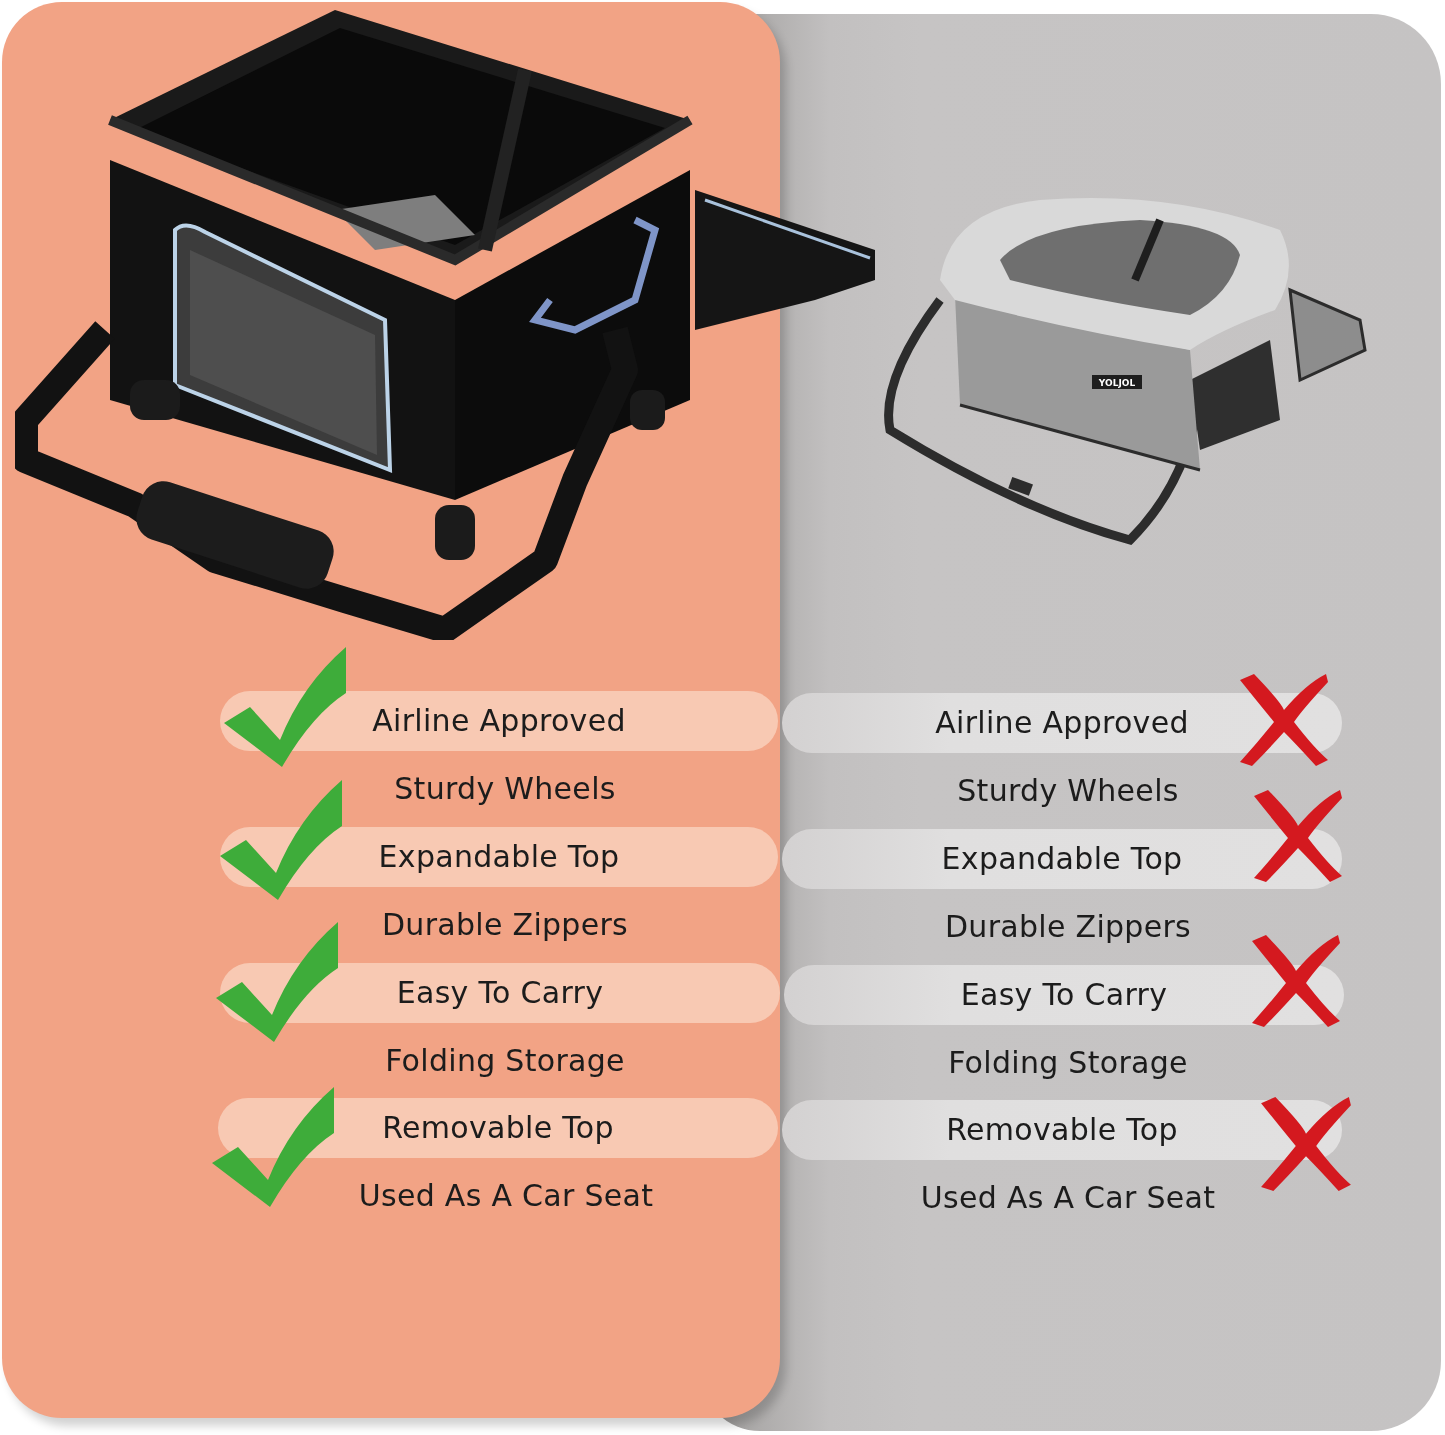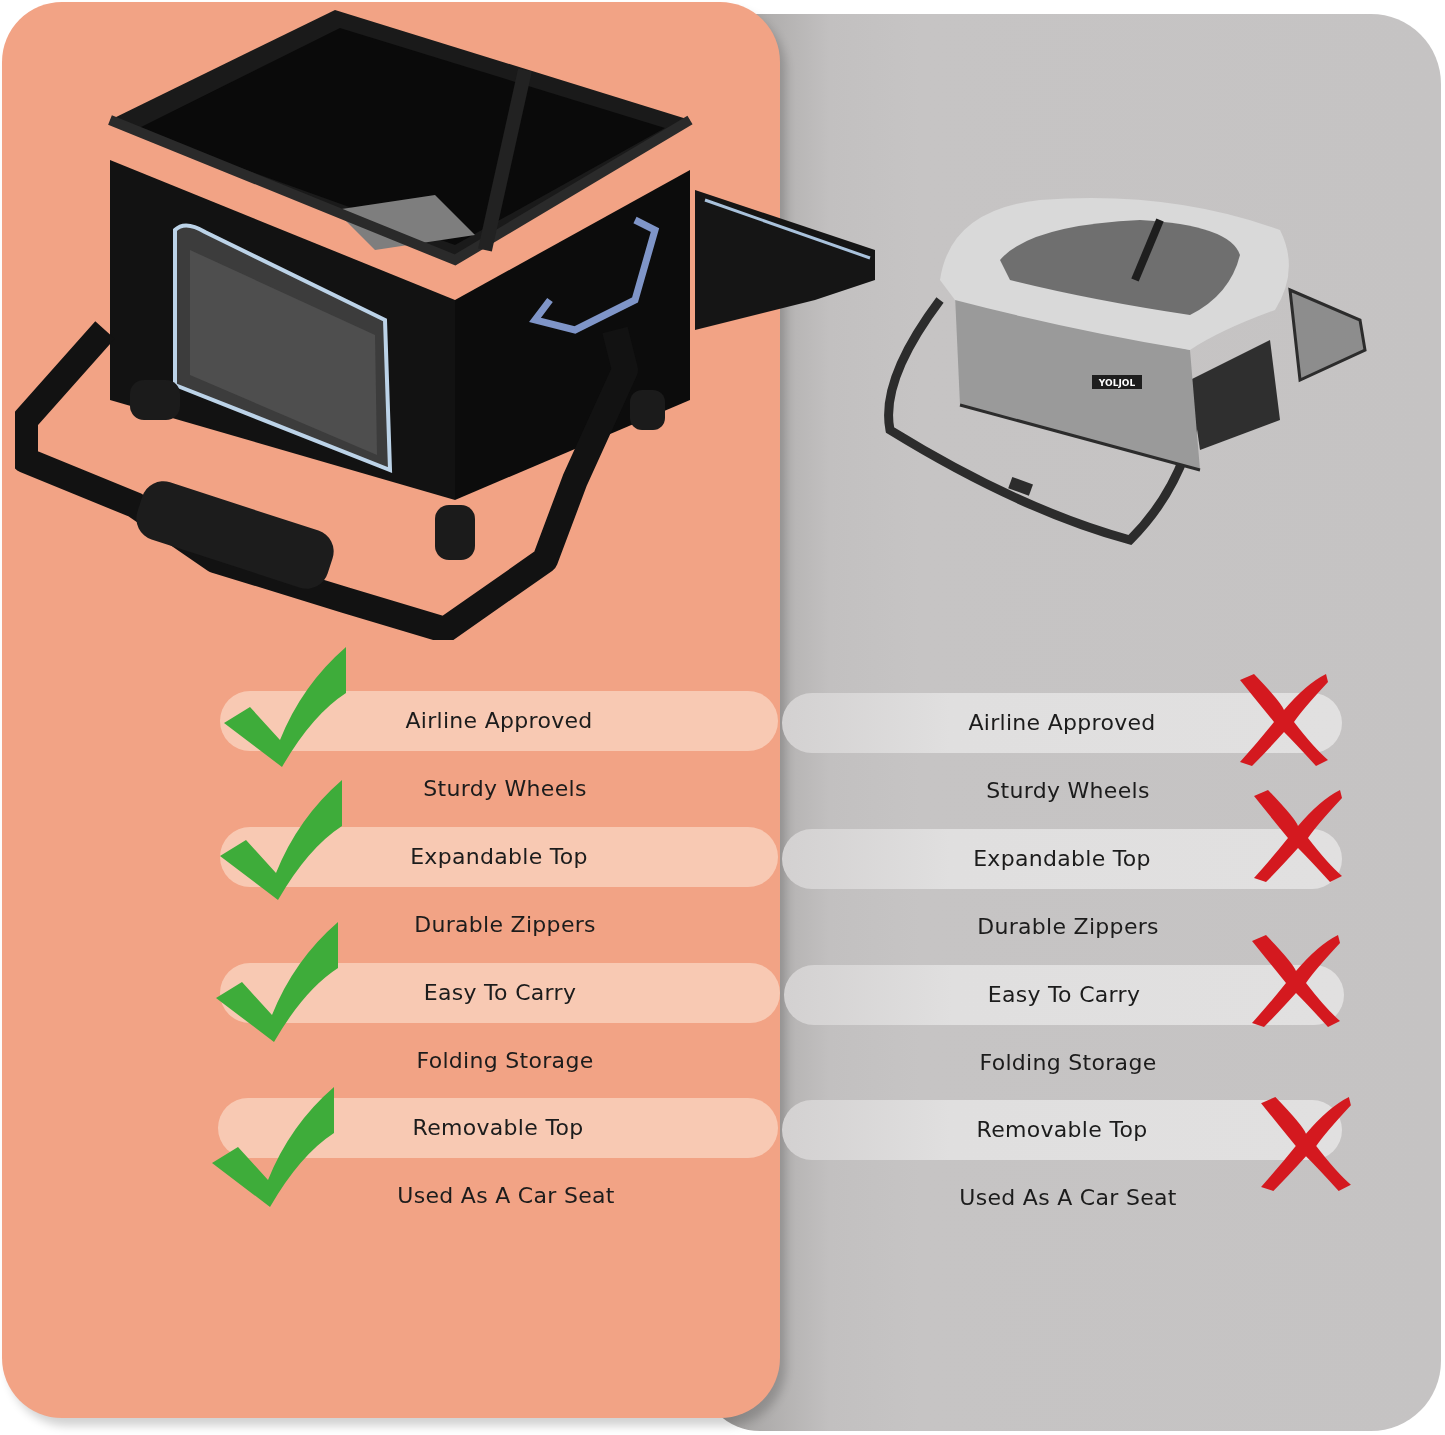--- a/index.html
+++ b/index.html
@@ -16,21 +16,21 @@
     .panel-left {
       position: absolute; left: 2px; top: 2px; width: 778px; height: 1416px;
       border-radius: 60px 60px 60px 60px;
       background: #f2a385;
       box-shadow: 6px 8px 10px rgba(0,0,0,0.18);
     }
     .product-img { position: absolute; }
     .rows { position: absolute; }
     .row {
       position: absolute; height: 60px; line-height: 60px;
-      text-align: center; font-size: 22px; color: #1c1c1c;
+      text-align: center; font-size: 30px; color: #1c1c1c;
       letter-spacing: 0.3px;
     }
     .row.pill-left { background: #f8c9b3; border-radius: 30px; }
     .row.pill-right {
       background: linear-gradient(to right, #d3d1d1, #e0dfdf 30%, #e1e0e0);
       border-radius: 30px;
     }
     .mark { position: absolute; }
   </style>
 </head>

